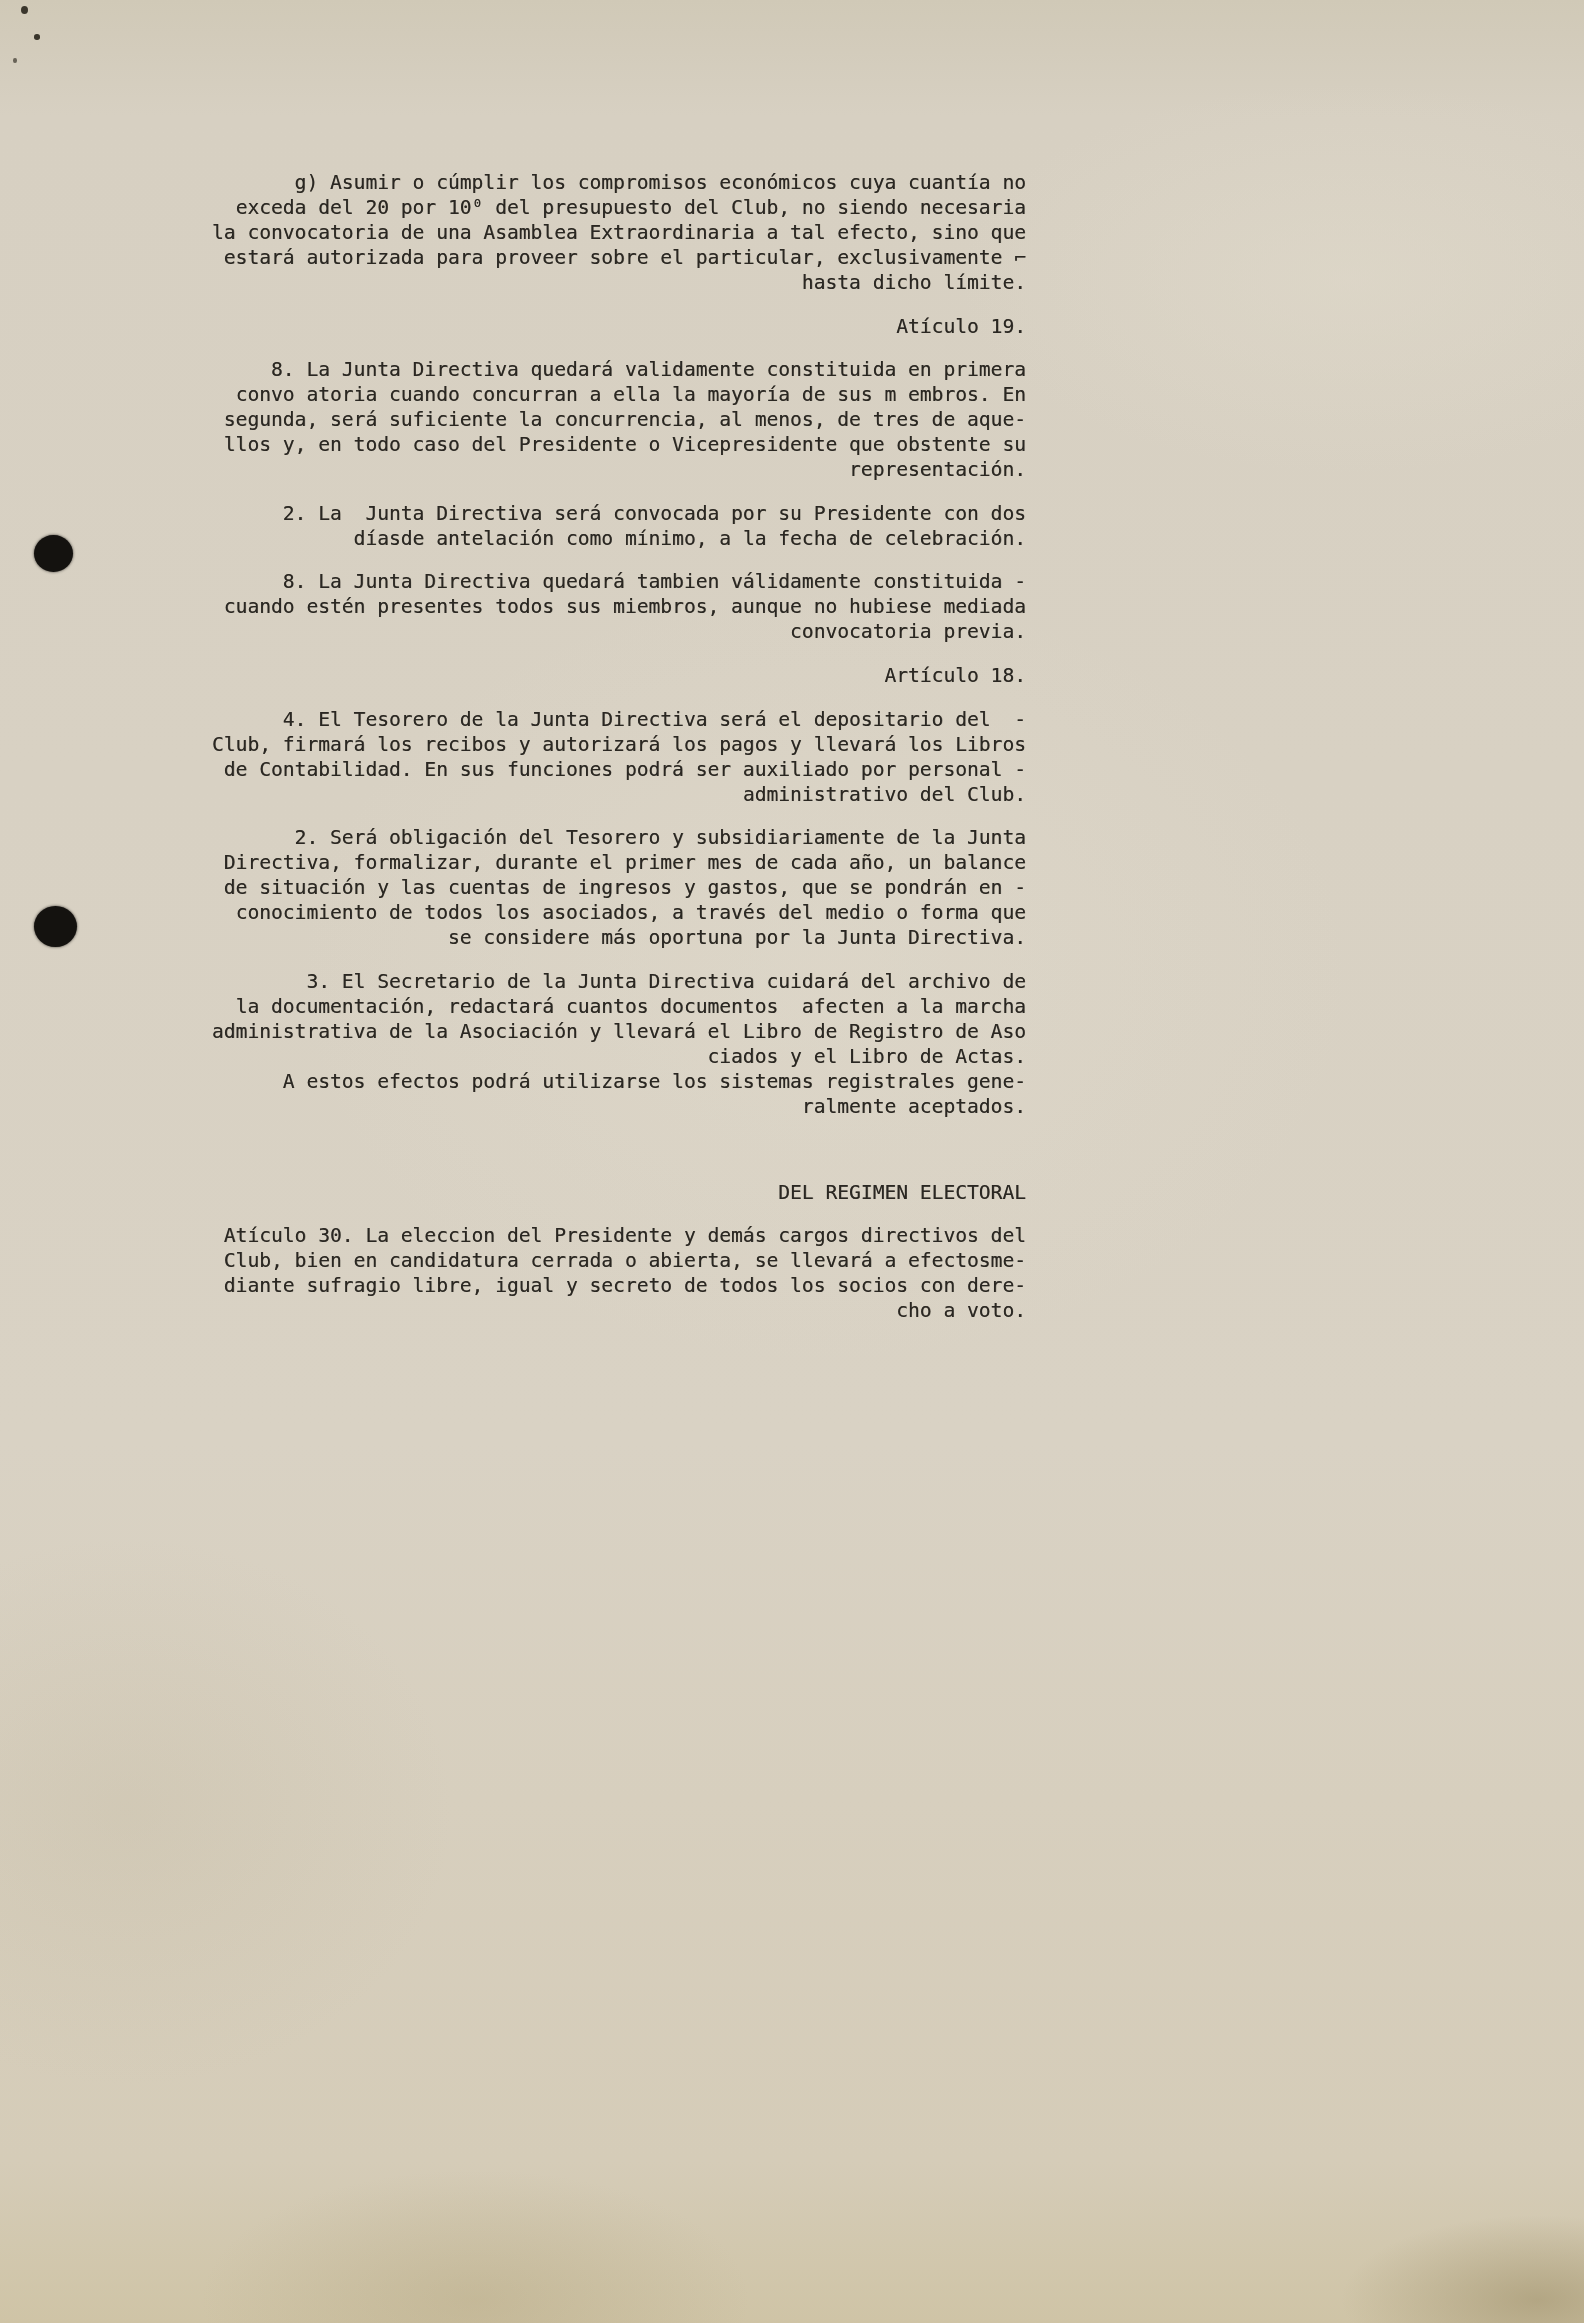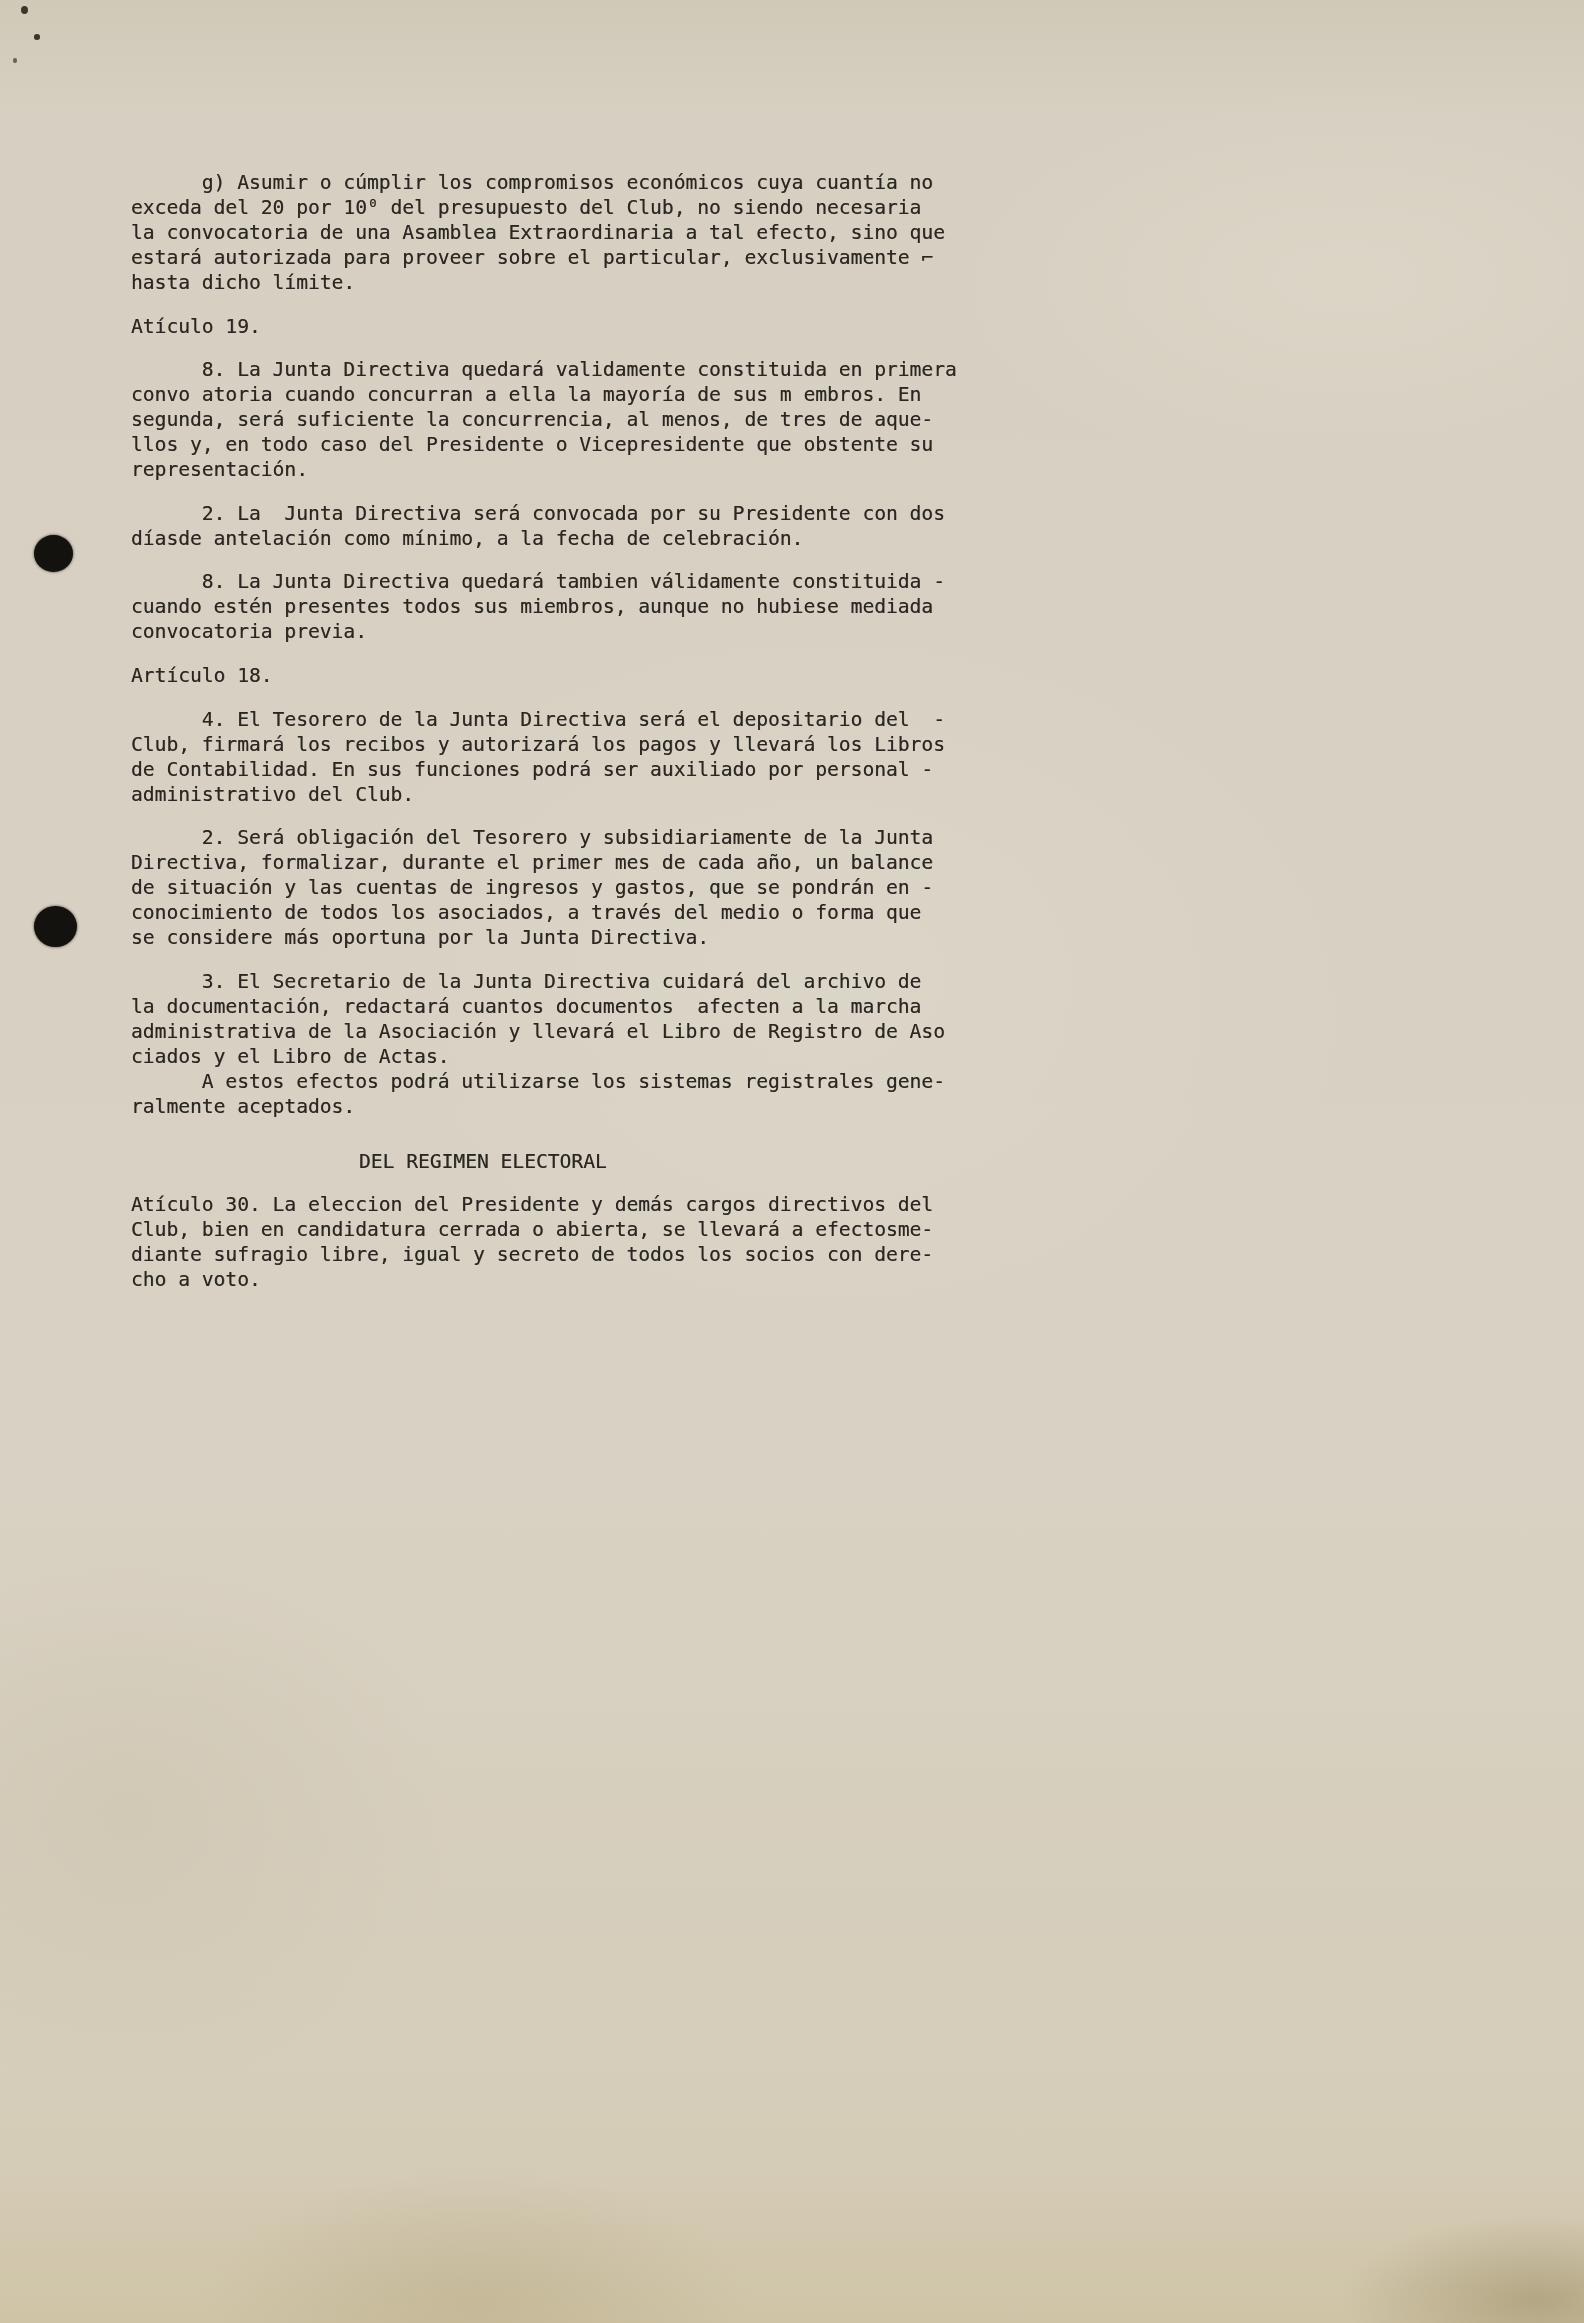--- a/index.html
+++ b/index.html
@@ -13,20 +13,21 @@
     height: 2323px;
     overflow: hidden;
     background:
       radial-gradient(ellipse 559px 280px at 85% 12%, rgba(224,218,203,0.55), transparent 70%),
       radial-gradient(ellipse 466px 392px at 8% 78%, rgba(188,178,152,0.22), transparent 70%),
       radial-gradient(ellipse 708px 522px at 52% 42%, rgba(226,220,206,0.40), transparent 75%),
       radial-gradient(ellipse 280px 121px at 97% 99%, rgba(150,135,95,0.50), transparent 70%),
       radial-gradient(ellipse 392px 186px at 30% 99%, rgba(170,155,115,0.30), transparent 70%),
       linear-gradient(180deg, #d0c9b7 0%, #d7d0c2 5%, #d9d2c4 62%, #d5ccb8 93%, #cfc4a6 100%);
     font-family: "DejaVu Sans Mono", "Liberation Mono", monospace;
+    text-align: right;
   }
   .bottom-band {
     position: absolute;
     left: 0;
     bottom: 0;
     width: 100%;
     height: 20.5px;
     background: linear-gradient(90deg, #e9e5d6 0%, #d6ca a2 8%, #d6caa2 10%, #cec29b 55%, #c4b68c 85%, #a3946a 100%);
     opacity: 0.9;
   }
@@ -38,21 +39,21 @@
     color: #2a2722;
     font-size: 19.6px;
     line-height: 25px;
     text-shadow: 0.3px 0.3px 0.6px rgba(42,38,30,0.55);
   }
   .para {
     margin: 0 0 18.6px 0;
     white-space: pre-wrap;
   }
   .para.section-heading {
-    margin-top: 30px;
+    margin-top: 61px;
     margin-bottom: 18.6px;
     padding-left: 228px;
   }
   .punch {
     position: absolute;
     border-radius: 50%;
     background: #14120f;
     box-shadow: 0 0 2.8px rgba(20,18,15,0.8);
   }
   .punch-1 { left: 34px; top: 535px; width: 39px; height: 37px; }

